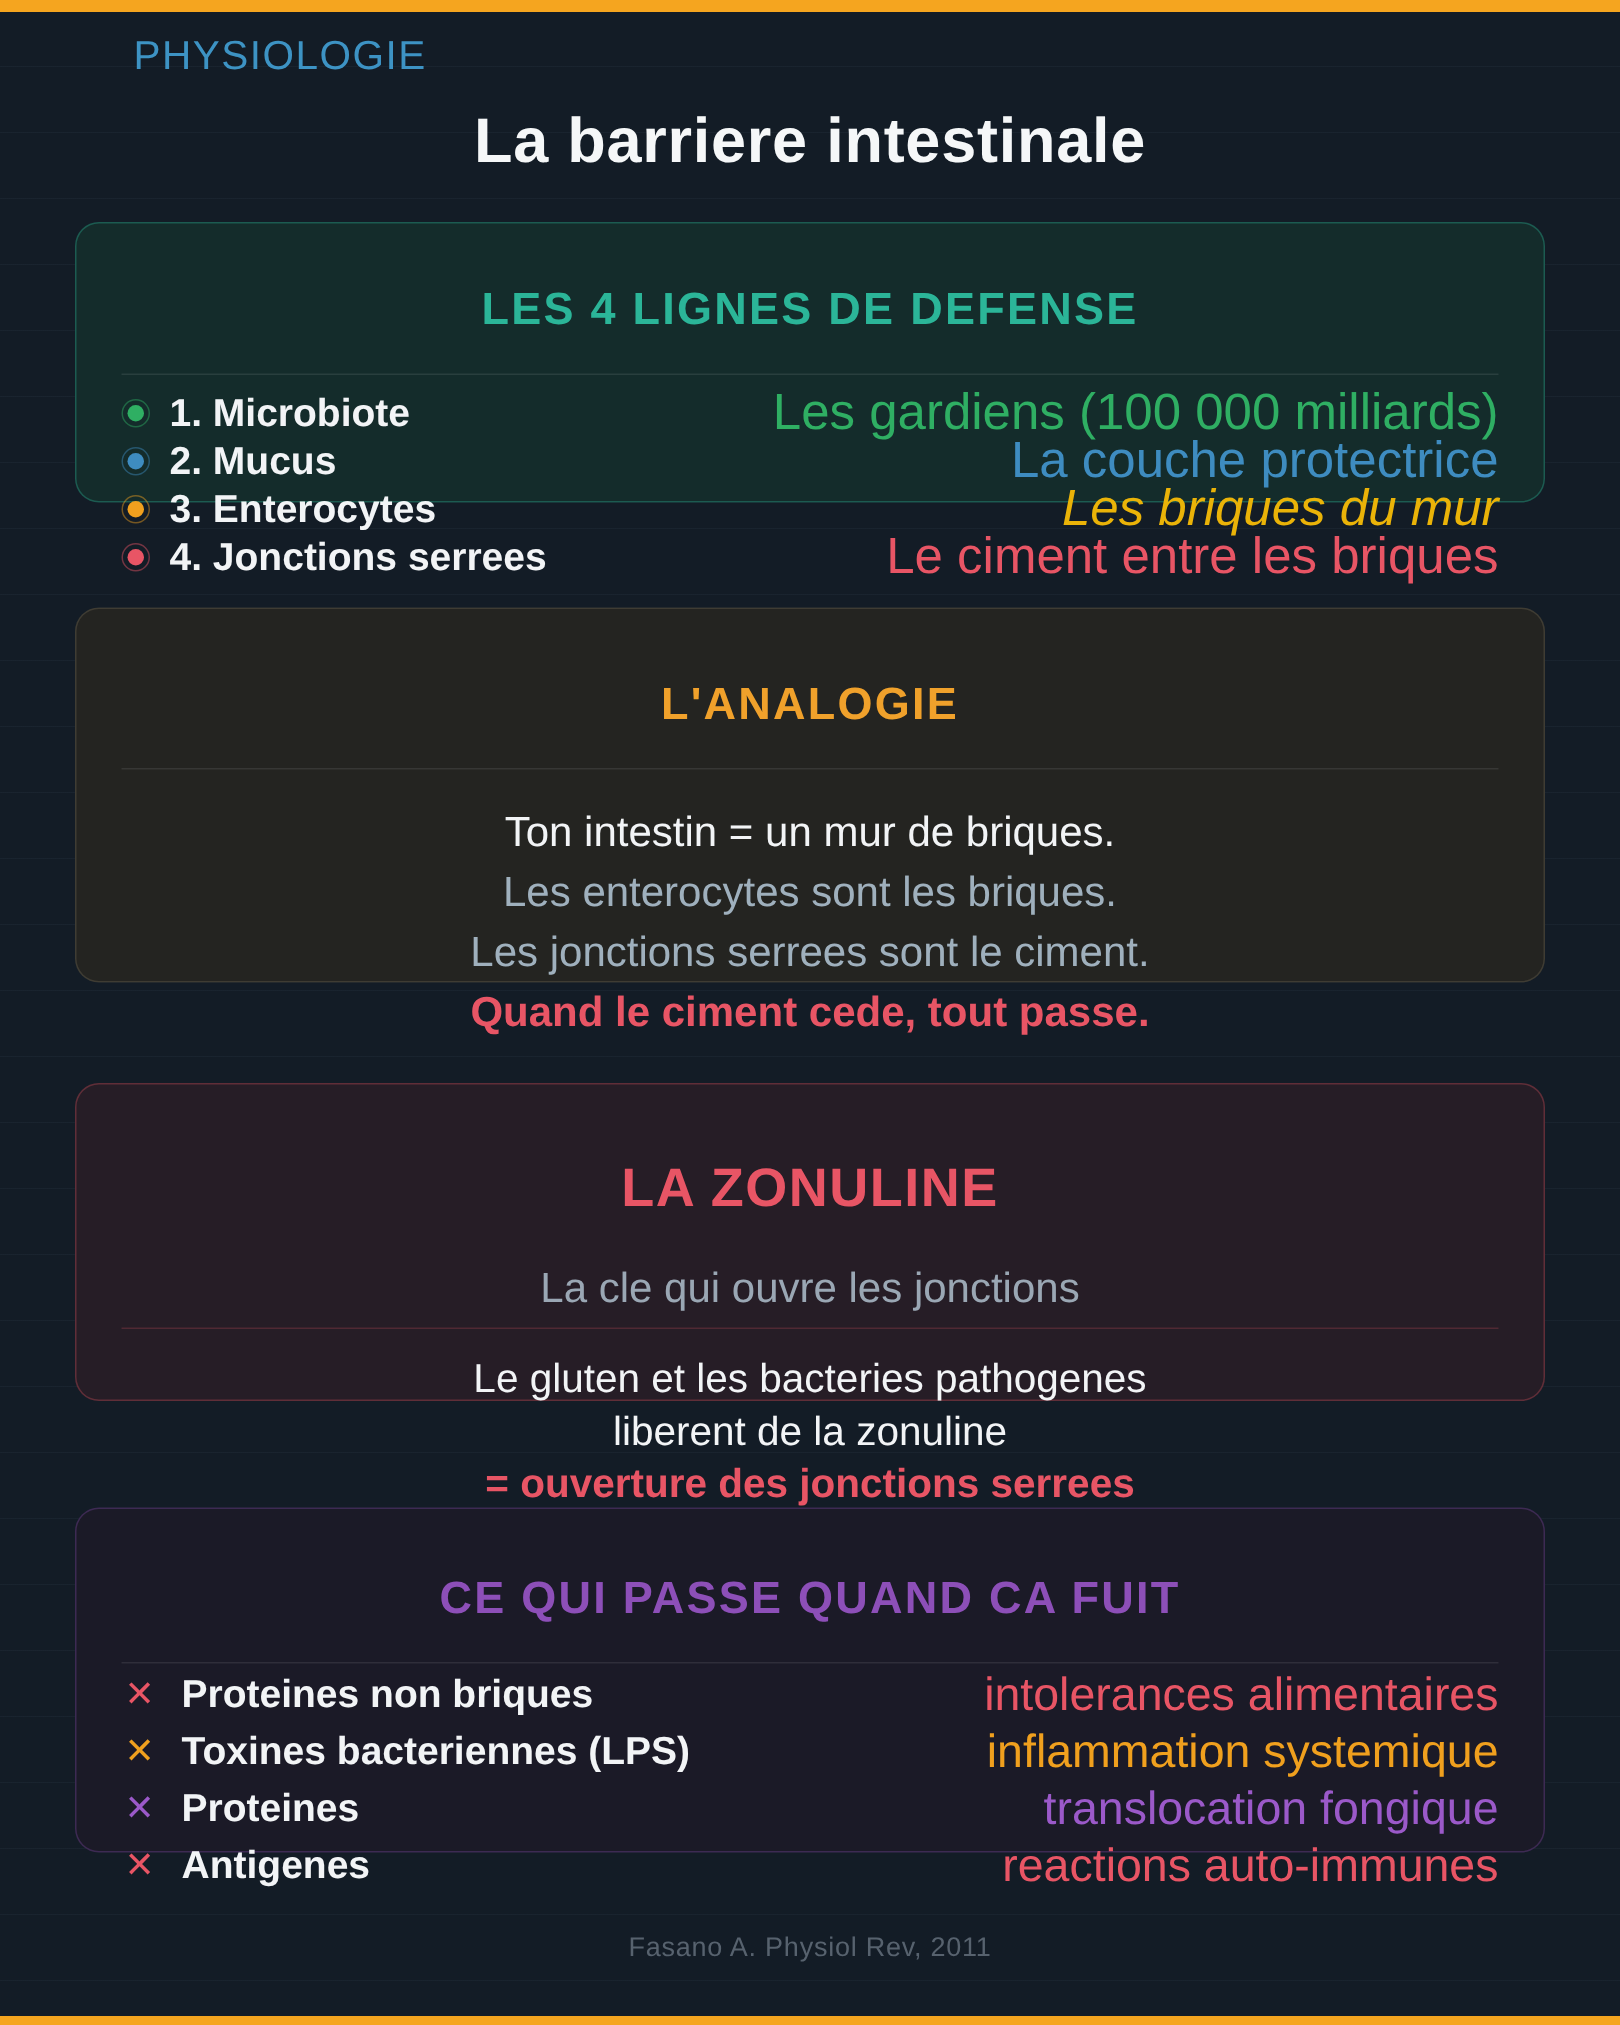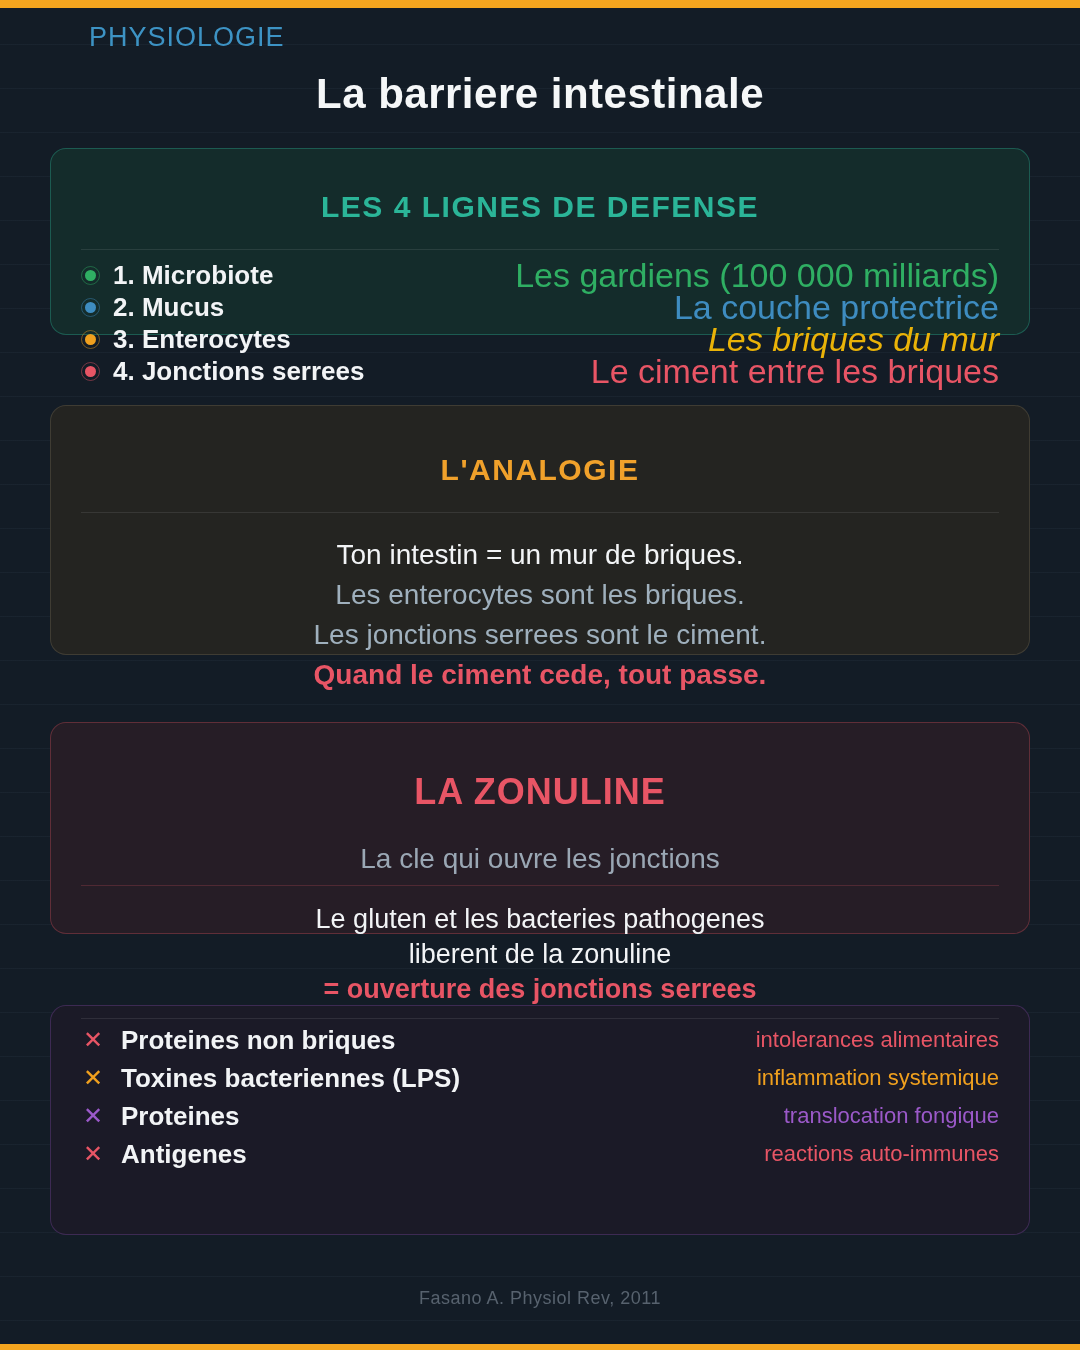--- a/index.html
+++ b/index.html
@@ -63,21 +63,21 @@
   .zonulin-body{margin-top:16px;text-align:center;font-size:27px;line-height:35px;}
 
   
   .card-leak{top:1005px;height:230px;background:#1b1a27;border:1px solid rgba(141,79,184,0.30);}
   .card-leak .card-title{padding-top:18px;}
   .card-leak .card-divider{margin:12px 0 2px 0;}
   .leak-row{display:flex;align-items:center;height:38px;font-size:26px;}
   .leak-left{display:flex;align-items:center;gap:16px;}
   .cross-icon{font-size:24px;font-weight:700;width:24px;text-align:center;line-height:1;}
   .leak-label{font-weight:700;color:#f2f4f6;}
-  .leak-value{margin-left:auto;font-size:22px;}
+  .leak-value{margin-left:auto;font-size:31px;}
 
   .footer-note{
     position:absolute;top:1288px;left:0;width:100%;
     text-align:center;font-size:18px;letter-spacing:0.5px;
   }
 </style>
 </head>
 <body>
 
 <div class="canvas">
@@ -150,20 +150,21 @@
     <hr class="card-divider">
     <div class="analogy-body">
       <div style="color: rgb(242, 244, 246);">Ton intestin = un mur de briques.</div>
       <div style="color: rgb(159, 176, 189);">Les enterocytes sont les briques.</div>
       <div style="color: rgb(159, 176, 189);">Les jonctions serrees sont le ciment.</div>
       <div class="line-strong" style="color: rgb(232, 85, 101);">Quand le ciment cede, tout passe.</div>
     </div>
   </section>
 
   <section class="card card-leak">
+    <h2 class="card-title" style="color: rgb(141, 79, 184);">CE QUI PASSE QUAND CA FUIT</h2>
     <hr class="card-divider">
 
     <div class="leak-row">
       <span class="leak-left">
         <span class="cross-icon" style="color: rgb(232, 85, 101);">✕</span>
         <span class="leak-label">Proteines non briques</span>
       </span>
       <span class="leak-value" style="color: rgb(232, 85, 101);">intolerances alimentaires</span>
     </div>
     <div class="leak-row">

